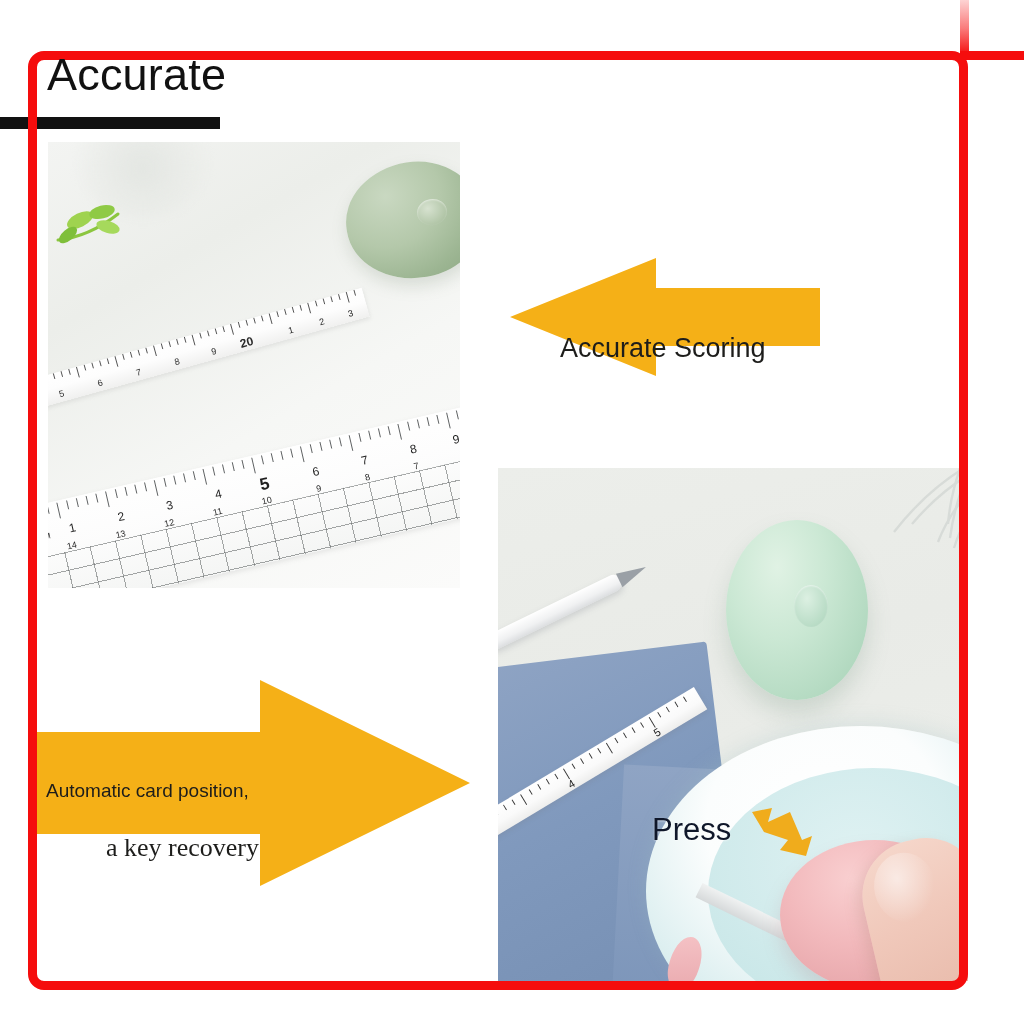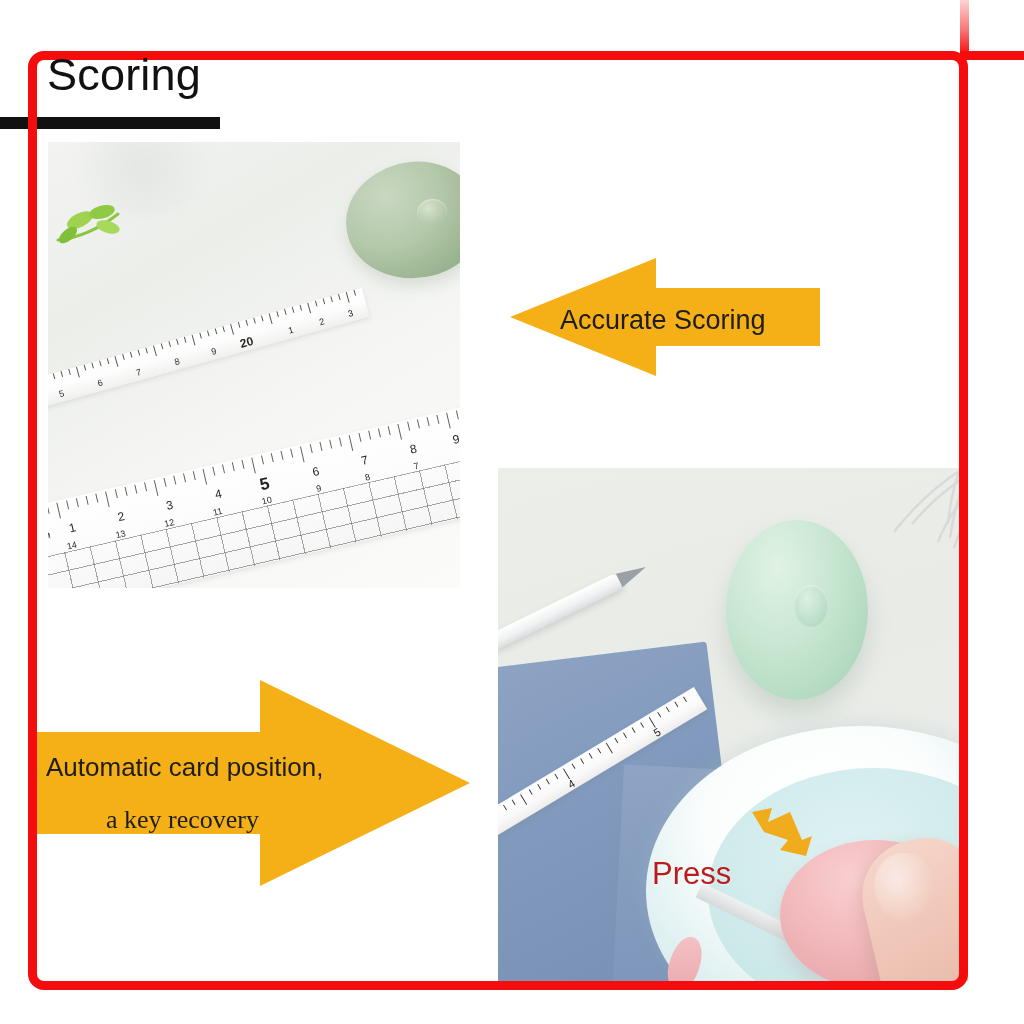--- a/index.html
+++ b/index.html
@@ -224,29 +224,30 @@
     position:absolute;left:36px;top:680px;width:434px;height:206px;
     z-index:5;
   }
   .arrow-label{
     position:absolute;
     color:#1d1d1b;
     font-size:27px;
     white-space:nowrap;
     z-index:6;
     pointer-events:none;
+    margin-top:28px;
   }
   #label-accurate{left:560px;top:305px;}
-  #label-auto-1{left:46px;top:752px;font-size:26px;text-align:right;}
+  #label-auto-1{left:46px;top:752px;font-size:19px;text-align:right;}
   #label-auto-2{left:106px;top:805px;font-size:26px;font-family:Liberation Serif, serif;}
 
   
   .press-label{
-    position:absolute;left:652px;top:856px;
-    font-size:31px;color:#b91c1c;
+    position:absolute;left:652px;top:812px;
+    font-size:31px;color:#0f172a;
     z-index:6;white-space:nowrap;
     text-shadow:0 1px 2px rgba(255,255,255,0.55);
     text-align:center;
   }
   .press-arrow{
     position:absolute;left:750px;top:802px;width:66px;height:56px;z-index:6;
   }
 </style>
 </head>
 <body>
@@ -494,15 +495,15 @@
   <div class="arrow-label" id="label-auto-2">a key recovery</div>
 
   <div class="press-label">Press</div>
   <svg class="press-arrow" viewBox="0 0 66 56">
     <polygon points="2,10 22,6 18,20 40,10 52,38 62,34 56,54 30,48 38,38 14,30" fill="#f0ac1c"></polygon>
   </svg>
 
   <div class="red-frame"></div>
   <div class="red-top-bleed"></div>
 
-  <div class="title">Scoring</div>
+  <div class="title">Accurate</div>
 
 </div>
 
 </body></html>

